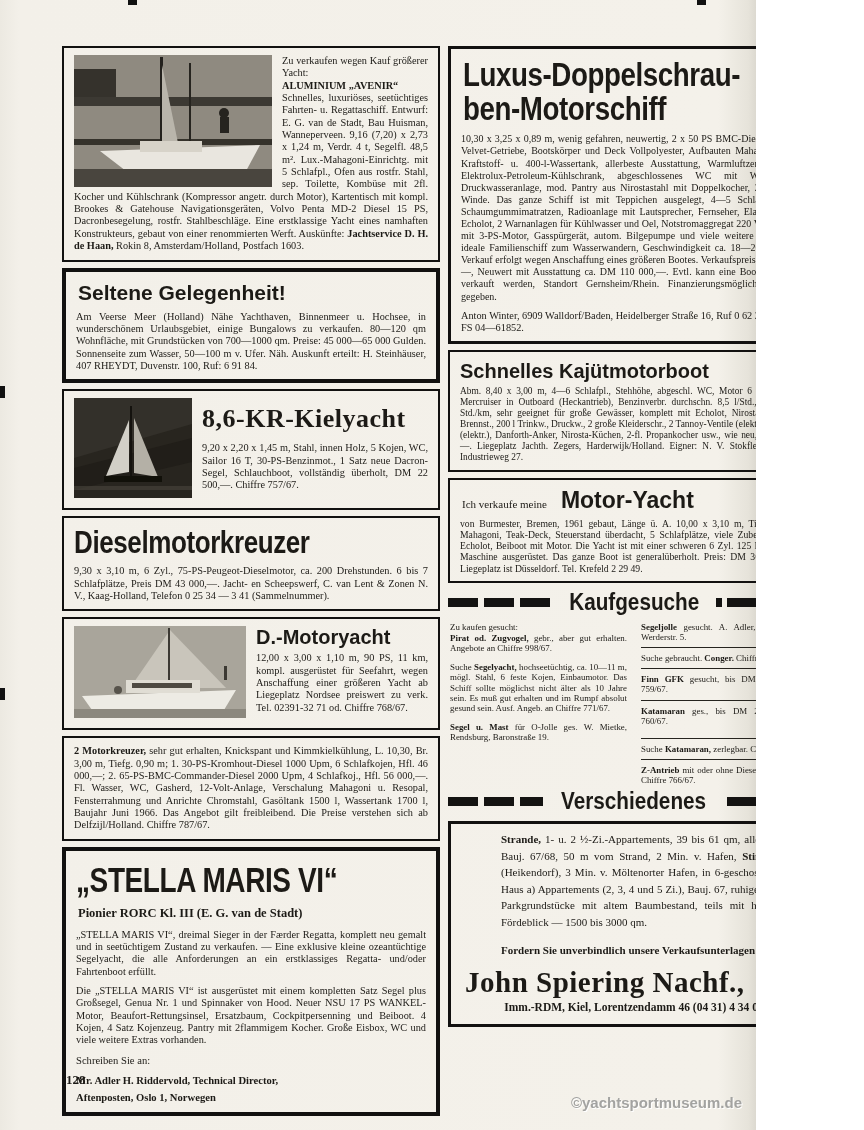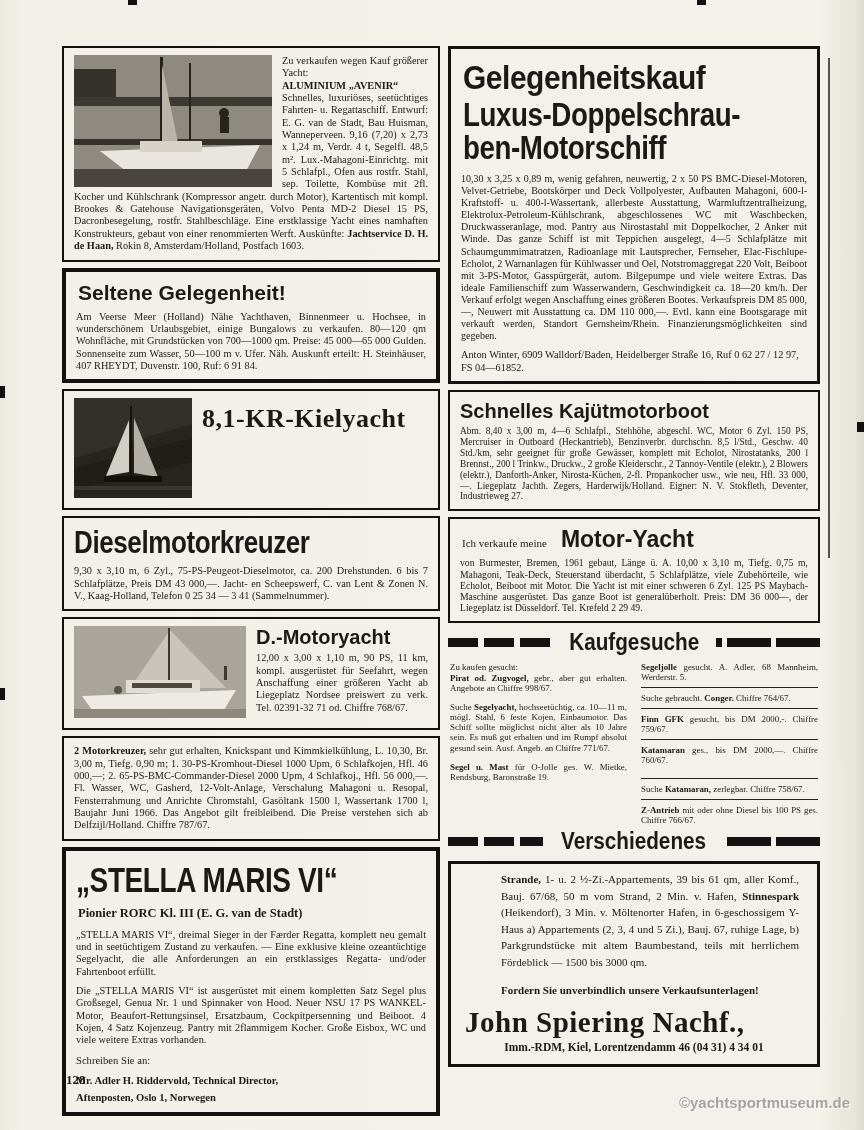--- a/index.html
+++ b/index.html
@@ -1,16 +1,16 @@
 <!DOCTYPE html>
 <html><head>
 <meta charset="utf-8">
 <style>
   html,body{margin:0;padding:0;}
-  .page{position:relative;width:864px;height:1130px;overflow:hidden;color:#1c1a16;
+  .page{position:relative;width:756px;height:1130px;overflow:hidden;color:#1c1a16;
     background:linear-gradient(90deg,#ece9e1 0,#f3f0e9 2.5%,#f4f1ea 95%,#e6e3da 99%,#dcd9d0 100%);
     font-family:"Liberation Serif",serif;}
   .col{position:absolute;top:46px;}
   .col-left{left:62px;width:378px;}
   .col-right{left:448px;width:372px;}
   .box{background:transparent;border:2px solid #121110;margin-bottom:6px;padding:7px 10px;box-sizing:border-box;}
   .box.thick{border-width:4px;}
   .box.b3{border-width:3px;}
   .body{font-size:10.3px;line-height:1.2;text-align:justify;margin:0;}
   .body.sm{font-size:9.4px;line-height:1.16;}
@@ -115,21 +115,22 @@
           <rect width="118" height="100" fill="#28251f"></rect>
           <polygon points="0,0 118,0 118,26 0,60" fill="#33302a"></polygon>
           <polygon points="0,70 118,40 118,64 0,92" fill="#211e19"></polygon>
           <rect x="56" y="8" width="2" height="70" fill="#14120e"></rect>
           <polygon points="55,22 55,74 32,78" fill="#d2cfc7"></polygon>
           <polygon points="60,20 60,75 84,79" fill="#b4b0a6"></polygon>
           <rect x="30" y="78" width="58" height="6" fill="#111009"></rect>
           <rect x="0" y="88" width="118" height="4" fill="#4c4840" opacity=".55"></rect>
         </svg>
       </span>
-      <div class="serif-head h-kiely">8,1-KR-Kielyacht</div>
+      <div class="serif-head h-kiely">8,6-KR-Kielyacht</div>
+      <p class="body">9,20 x 2,20 x 1,45 m, Stahl, innen Holz, 5 Kojen, WC, Sailor 16 T, 30-PS-Benzinmot., 1 Satz neue Dacron-Segel, Schlauchboot, vollständig überholt, DM 22 500,—. Chiffre 757/67.</p>
     </section>
 
     <section class="box">
       <div class="h-diesel"><span class="cond" style="font-size:31px;">Dieselmotorkreuzer</span></div>
       <p class="body">9,30 x 3,10 m, 6 Zyl., 75-PS-Peugeot-Dieselmotor, ca. 200 Drehstunden. 6 bis 7 Schlafplätze, Preis DM 43 000,—. Jacht- en Scheepswerf, C. van Lent &amp; Zonen N. V., Kaag-Holland, Telefon 0 25 34 — 3 41 (Sammelnummer).</p>
     </section>
 
     <section class="box clearfix">
       <span class="photo">
         <svg width="172" height="92" viewBox="0 0 172 92">
@@ -160,21 +161,20 @@
       <p class="body stella-write">Schreiben Sie an:</p>
       <p class="body stella-contact">Mr. Adler H. Riddervold, Technical Director,</p>
       <p class="body stella-contact" style="margin-top:1px;">Aftenposten, Oslo 1, Norwegen</p>
     </section>
 
   </div>
 
   <div class="col col-right">
 
     <section class="box b3">
-      <div class="h-geleg"><span class="cond" style="font-size:34px;transform:scaleX(.88);">Gelegenheitskauf</span></div>
       <div class="h-luxus">
         <span class="cond block" style="font-size:33px;">Luxus-Doppelschrau-</span>
         <span class="cond block" style="font-size:33px;">ben-Motorschiff</span>
       </div>
       <p class="body" style="font-size:10px;line-height:1.21;">10,30 x 3,25 x 0,89 m, wenig gefahren, neuwertig, 2 x 50 PS BMC-Diesel-Motoren, Velvet-Getriebe, Bootskörper und Deck Vollpolyester, Aufbauten Mahagoni, 600-l-Kraftstoff- u. 400-l-Wassertank, allerbeste Ausstattung, Warmluftzentralheizung, Elektrolux-Petroleum-Kühlschrank, abgeschlossenes WC mit Waschbecken, Druckwasseranlage, mod. Pantry aus Nirostastahl mit Doppelkocher, 2 Anker mit Winde. Das ganze Schiff ist mit Teppichen ausgelegt, 4—5 Schlafplätze mit Schaumgummimatratzen, Radioanlage mit Lautsprecher, Fernseher, Elac-Fischlupe-Echolot, 2 Warnanlagen für Kühlwasser und Oel, Notstromaggregat 220 Volt, Beiboot mit 3-PS-Motor, Gasspürgerät, autom. Bilgepumpe und viele weitere Extras. Das ideale Familienschiff zum Wasserwandern, Geschwindigkeit ca. 18—20 km/h. Der Verkauf erfolgt wegen Anschaffung eines größeren Bootes. Verkaufspreis DM 85 000,—, Neuwert mit Ausstattung ca. DM 110 000,—. Evtl. kann eine Bootsgarage mit verkauft werden, Standort Gernsheim/Rhein. Finanzierungsmöglichkeiten sind gegeben.</p>
       <p class="body contact-bold" style="font-size:10.3px;">Anton Winter, 6909 Walldorf/Baden, Heidelberger Straße 16, Ruf 0 62 27 / 12 97, FS 04—61852.</p>
     </section>
 
     <section class="box">
       <div class="sans-head h-kajuet">Schnelles Kajütmotorboot</div>

